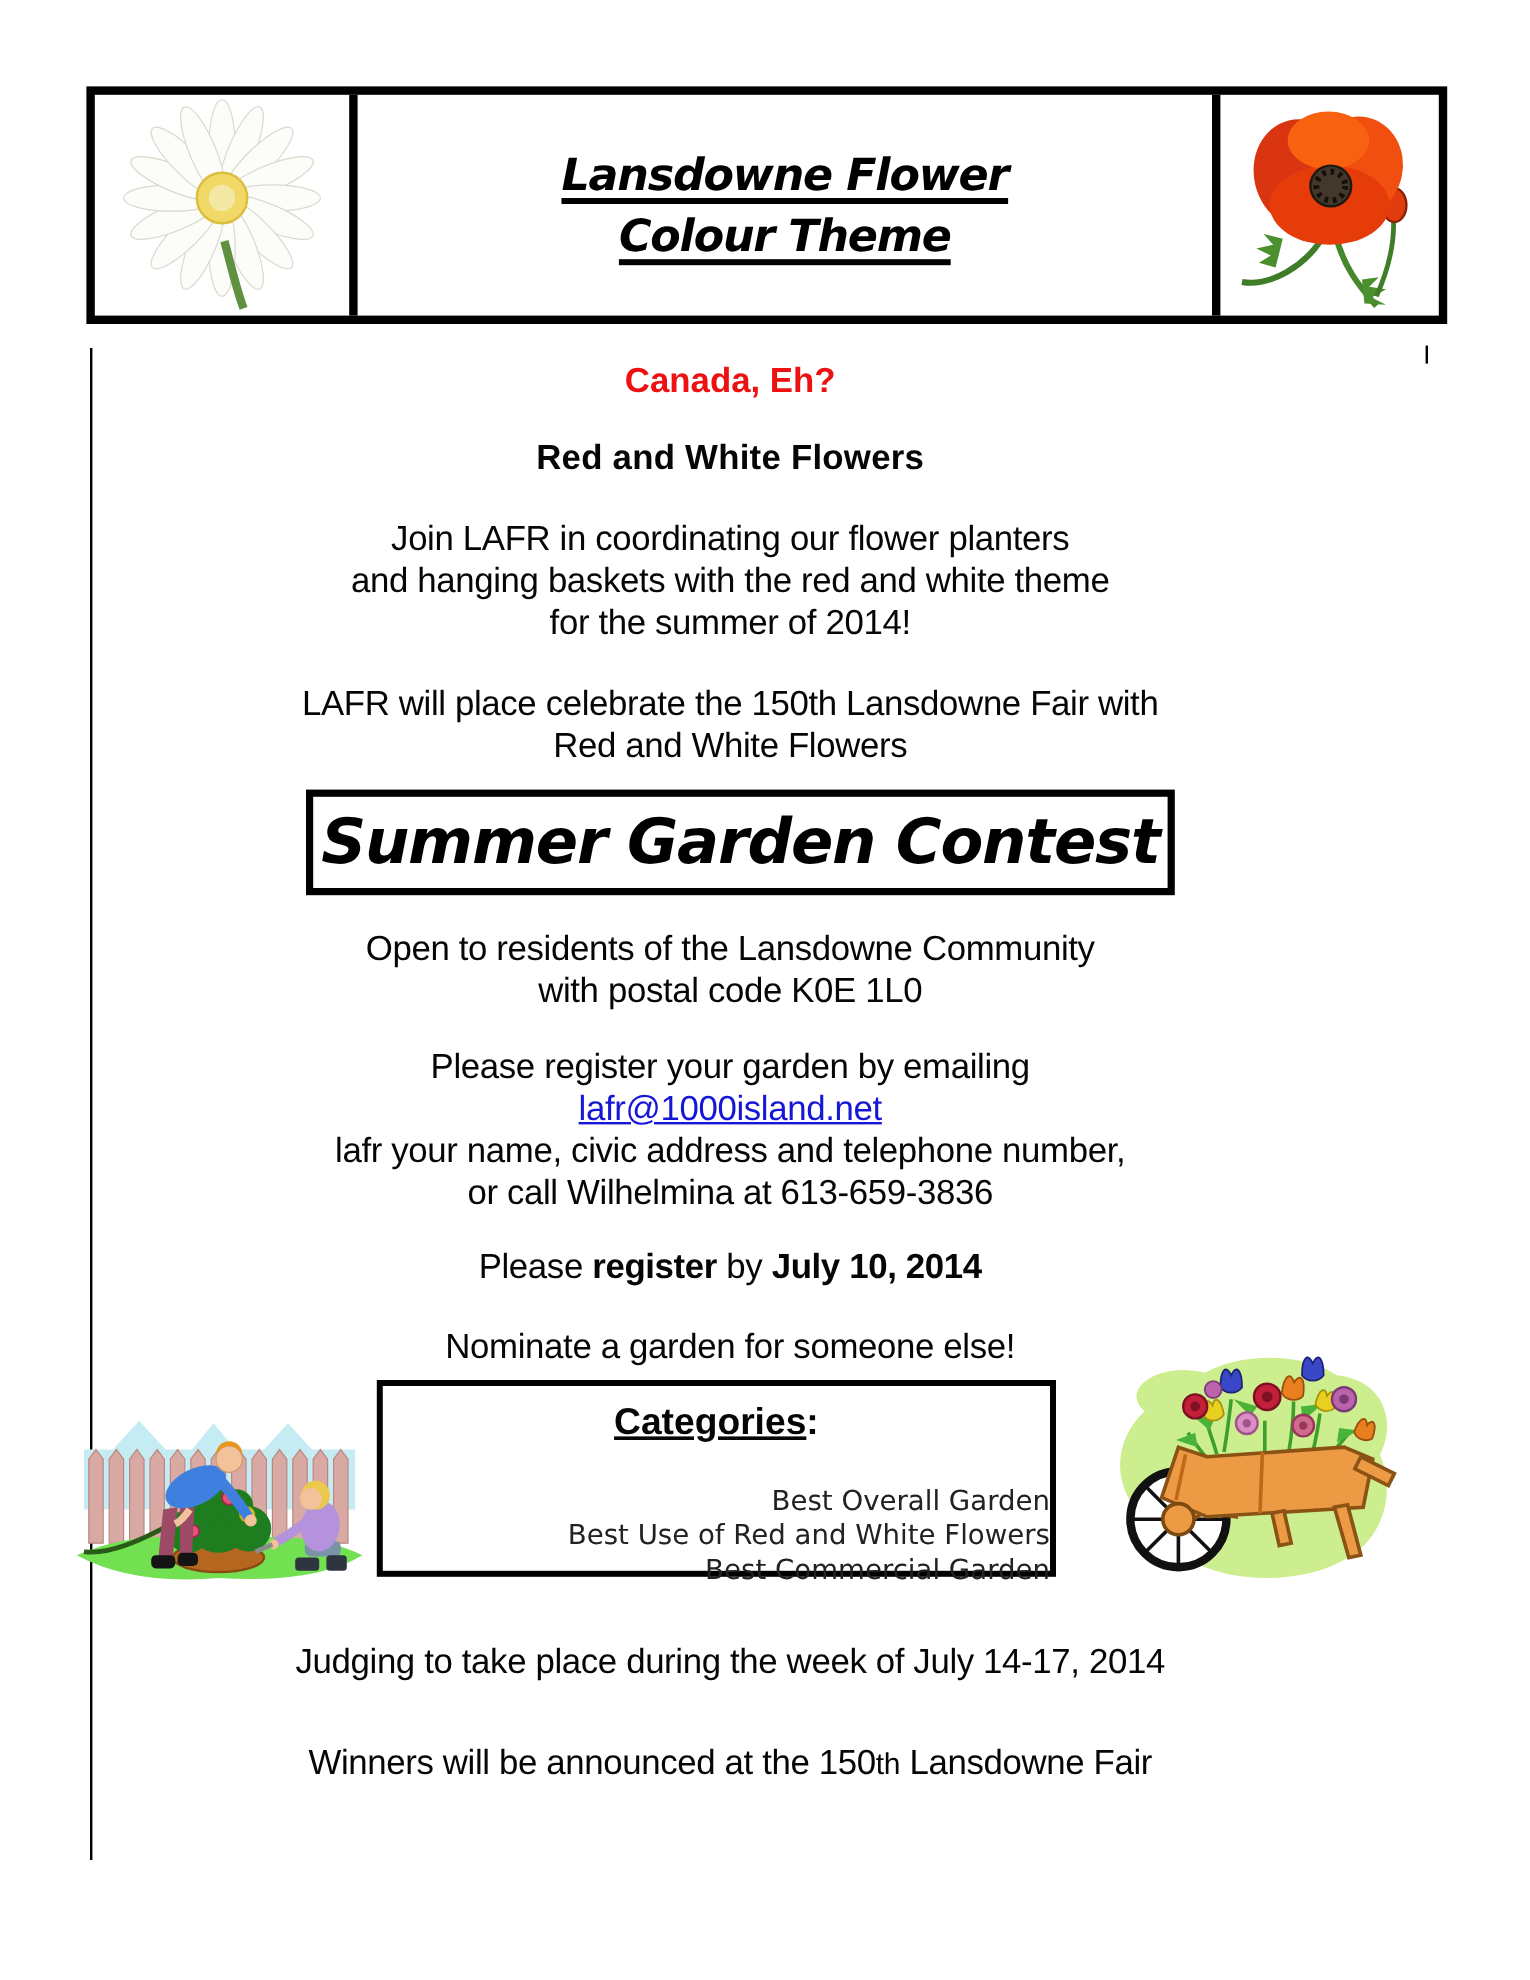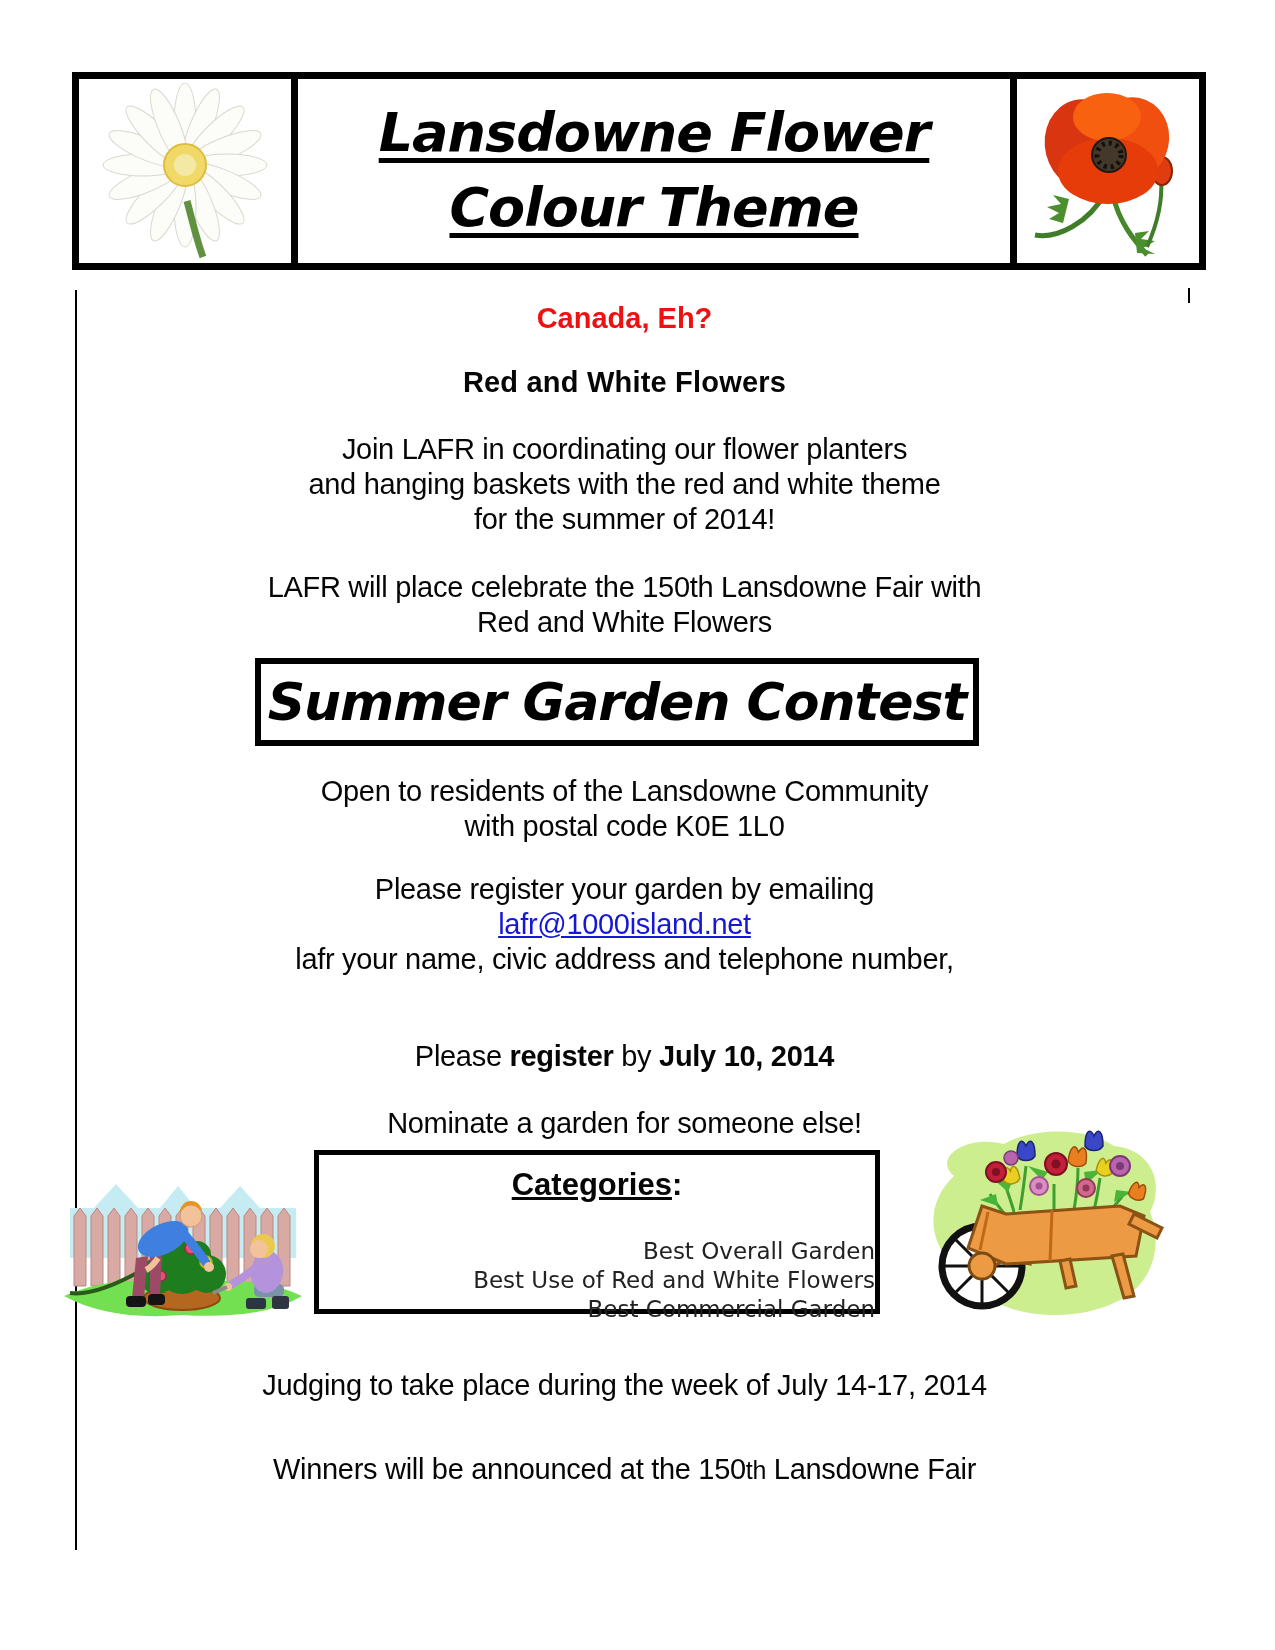--- a/index.html
+++ b/index.html
@@ -6,28 +6,28 @@
   .page{position:relative;width:1275px;height:1650px;background:#fff;overflow:hidden;
         font-family:"Liberation Sans",sans-serif;color:#060606;}
 
   
   .header-box{position:absolute;left:72px;top:72px;width:1120px;height:184px;
               border:7px solid #000;display:flex;background:#fff;}
   .header-cell-daisy{width:212px;border-right:7px solid #000;display:flex;align-items:center;justify-content:center;}
   .header-cell-title{flex:1;display:flex;flex-direction:column;align-items:center;justify-content:center;}
   .header-cell-poppy{width:182px;border-left:7px solid #000;display:flex;align-items:center;justify-content:center;}
   .flyer-title{font-family:"DejaVu Sans",sans-serif;font-weight:bold;font-style:italic;
-               font-size:54px;line-height:1.38;letter-spacing:-1px;text-align:center;
+               font-size:37px;line-height:1.38;letter-spacing:-1px;text-align:center;
                text-decoration:underline;text-decoration-thickness:5px;text-underline-offset:7px;color:#000;}
 
   .left-margin-line{position:absolute;left:75px;top:290px;width:2px;height:1260px;background:#000;}
   .corner-tick{position:absolute;left:1188px;top:288px;width:2px;height:15px;background:#000;}
 
   
-  .content{position:absolute;left:77px;top:0;width:1063px;height:1352px;padding-left:32px;}
+  .content{position:absolute;left:77px;top:0;width:1063px;height:1352px;}
   .cline{position:absolute;left:0;right:0;text-align:center;}
   .red-tag{font-size:29px;font-weight:bold;}
   .bold-line{font-size:29px;font-weight:bold;letter-spacing:0.2px;}
   .body-line{font-size:29px;line-height:35px;letter-spacing:-0.3px;}
   .contest-box{position:absolute;left:178px;top:658px;width:712px;height:76px;
                border:6px solid #000;display:flex;align-items:center;justify-content:center;}
   .contest-title{font-family:"DejaVu Sans",sans-serif;font-weight:bold;font-style:italic;
                  font-size:52px;letter-spacing:-1px;color:#000;}
   .email-link{text-decoration:underline;cursor:pointer;}
   .deadline b{font-weight:bold;}
@@ -165,20 +165,21 @@
     </div>
 
     <div class="cline body-line" style="top:872px;">Please register your garden by emailing</div>
 
     <div class="cline body-line" style="top:907px;">
       <a class="email-link" style="color:#1616d6;text-decoration:underline;">lafr@1000island.net</a>
     </div>
 
     <div class="cline body-line" style="top:942px;">lafr your name, civic address and telephone number,</div>
 
+    <div class="cline body-line" style="top:977px;">or call Wilhelmina at 613-659-3836</div>
 
     <div class="cline body-line deadline" style="top:1039px;">
       <span>Please </span><b>register</b><span> by </span><b>July 10, 2014</b>
     </div>
 
     <div class="cline body-line" style="top:1106px;">Nominate a garden for someone else!</div>
 
     <div class="cat-box">
       <div class="cat-heading"><span class="u">Categories</span><span>:</span></div>
       <div class="cat-list">

